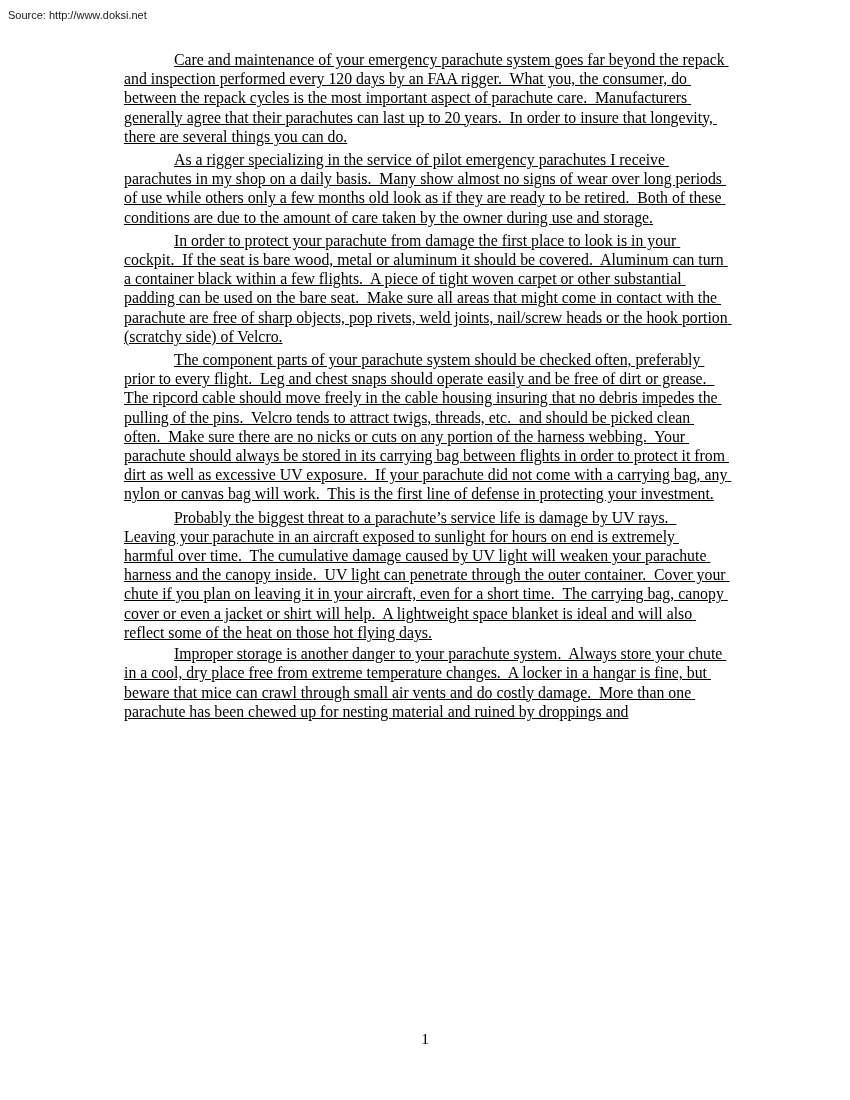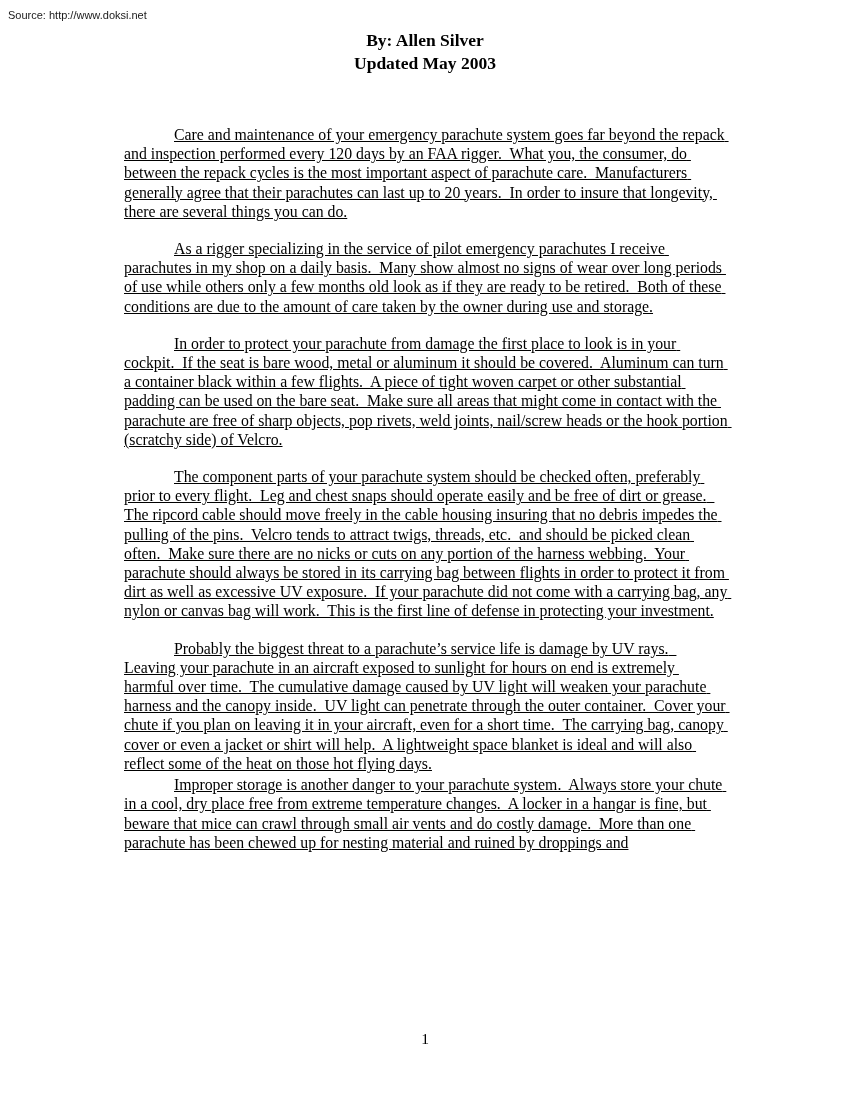--- a/index.html
+++ b/index.html
@@ -45,42 +45,38 @@
     font-size: 15.8px;
     line-height: 19.2px;
     text-align: left;
     text-decoration: underline;
   }
   .para {
     margin: 0;
     text-indent: 50px;
     white-space: pre-wrap;
   }
-  .para + .para { margin-top: 18px; }
+  .para + .para { margin-top: 4px; }
   .para.flush { margin-top: 2px; }
   .page-number {
     position: absolute;
     top: 1030px;
     left: 0;
     width: 100%;
     text-align: center;
     font-size: 15.5px;
   }
 </style>
 </head>
 <body>
 
 <div>
   <div class="source-line">Source: http://www.doksi.net</div>
 
 
-  <div class="byline-group">
-    <div class="byline-line">By: Allen Silver</div>
-    <div class="byline-line">Updated May 2003</div>
-  </div>
 
   <div class="doc-body">
       <p class="para">Care and maintenance of your emergency parachute system goes far beyond the repack and inspection performed every 120 days by an FAA rigger.  What you, the consumer, do between the repack cycles is the most important aspect of parachute care.  Manufacturers generally agree that their parachutes can last up to 20 years.  In order to insure that longevity, there are several things you can do.</p>
       <p class="para">As a rigger specializing in the service of pilot emergency parachutes I receive parachutes in my shop on a daily basis.  Many show almost no signs of wear over long periods of use while others only a few months old look as if they are ready to be retired.  Both of these conditions are due to the amount of care taken by the owner during use and storage.</p>
       <p class="para">In order to protect your parachute from damage the first place to look is in your cockpit.  If the seat is bare wood, metal or aluminum it should be covered.  Aluminum can turn a container black within a few flights.  A piece of tight woven carpet or other substantial padding can be used on the bare seat.  Make sure all areas that might come in contact with the parachute are free of sharp objects, pop rivets, weld joints, nail/screw heads or the hook portion (scratchy side) of Velcro.</p>
       <p class="para">The component parts of your parachute system should be checked often, preferably prior to every flight.  Leg and chest snaps should operate easily and be free of dirt or grease.  The ripcord cable should move freely in the cable housing insuring that no debris impedes the pulling of the pins.  Velcro tends to attract twigs, threads, etc.  and should be picked clean often.  Make sure there are no nicks or cuts on any portion of the harness webbing.  Your parachute should always be stored in its carrying bag between flights in order to protect it from dirt as well as excessive UV exposure.  If your parachute did not come with a carrying bag, any nylon or canvas bag will work.  This is the first line of defense in protecting your investment.</p>
       <p class="para">Probably the biggest threat to a parachute’s service life is damage by UV rays.  Leaving your parachute in an aircraft exposed to sunlight for hours on end is extremely harmful over time.  The cumulative damage caused by UV light will weaken your parachute harness and the canopy inside.  UV light can penetrate through the outer container.  Cover your chute if you plan on leaving it in your aircraft, even for a short time.  The carrying bag, canopy cover or even a jacket or shirt will help.  A lightweight space blanket is ideal and will also reflect some of the heat on those hot flying days.</p>
       <p class="para flush">Improper storage is another danger to your parachute system.  Always store your chute in a cool, dry place free from extreme temperature changes.  A locker in a hangar is fine, but beware that mice can crawl through small air vents and do costly damage.  More than one parachute has been chewed up for nesting material and ruined by droppings and</p>
     </div>
 

